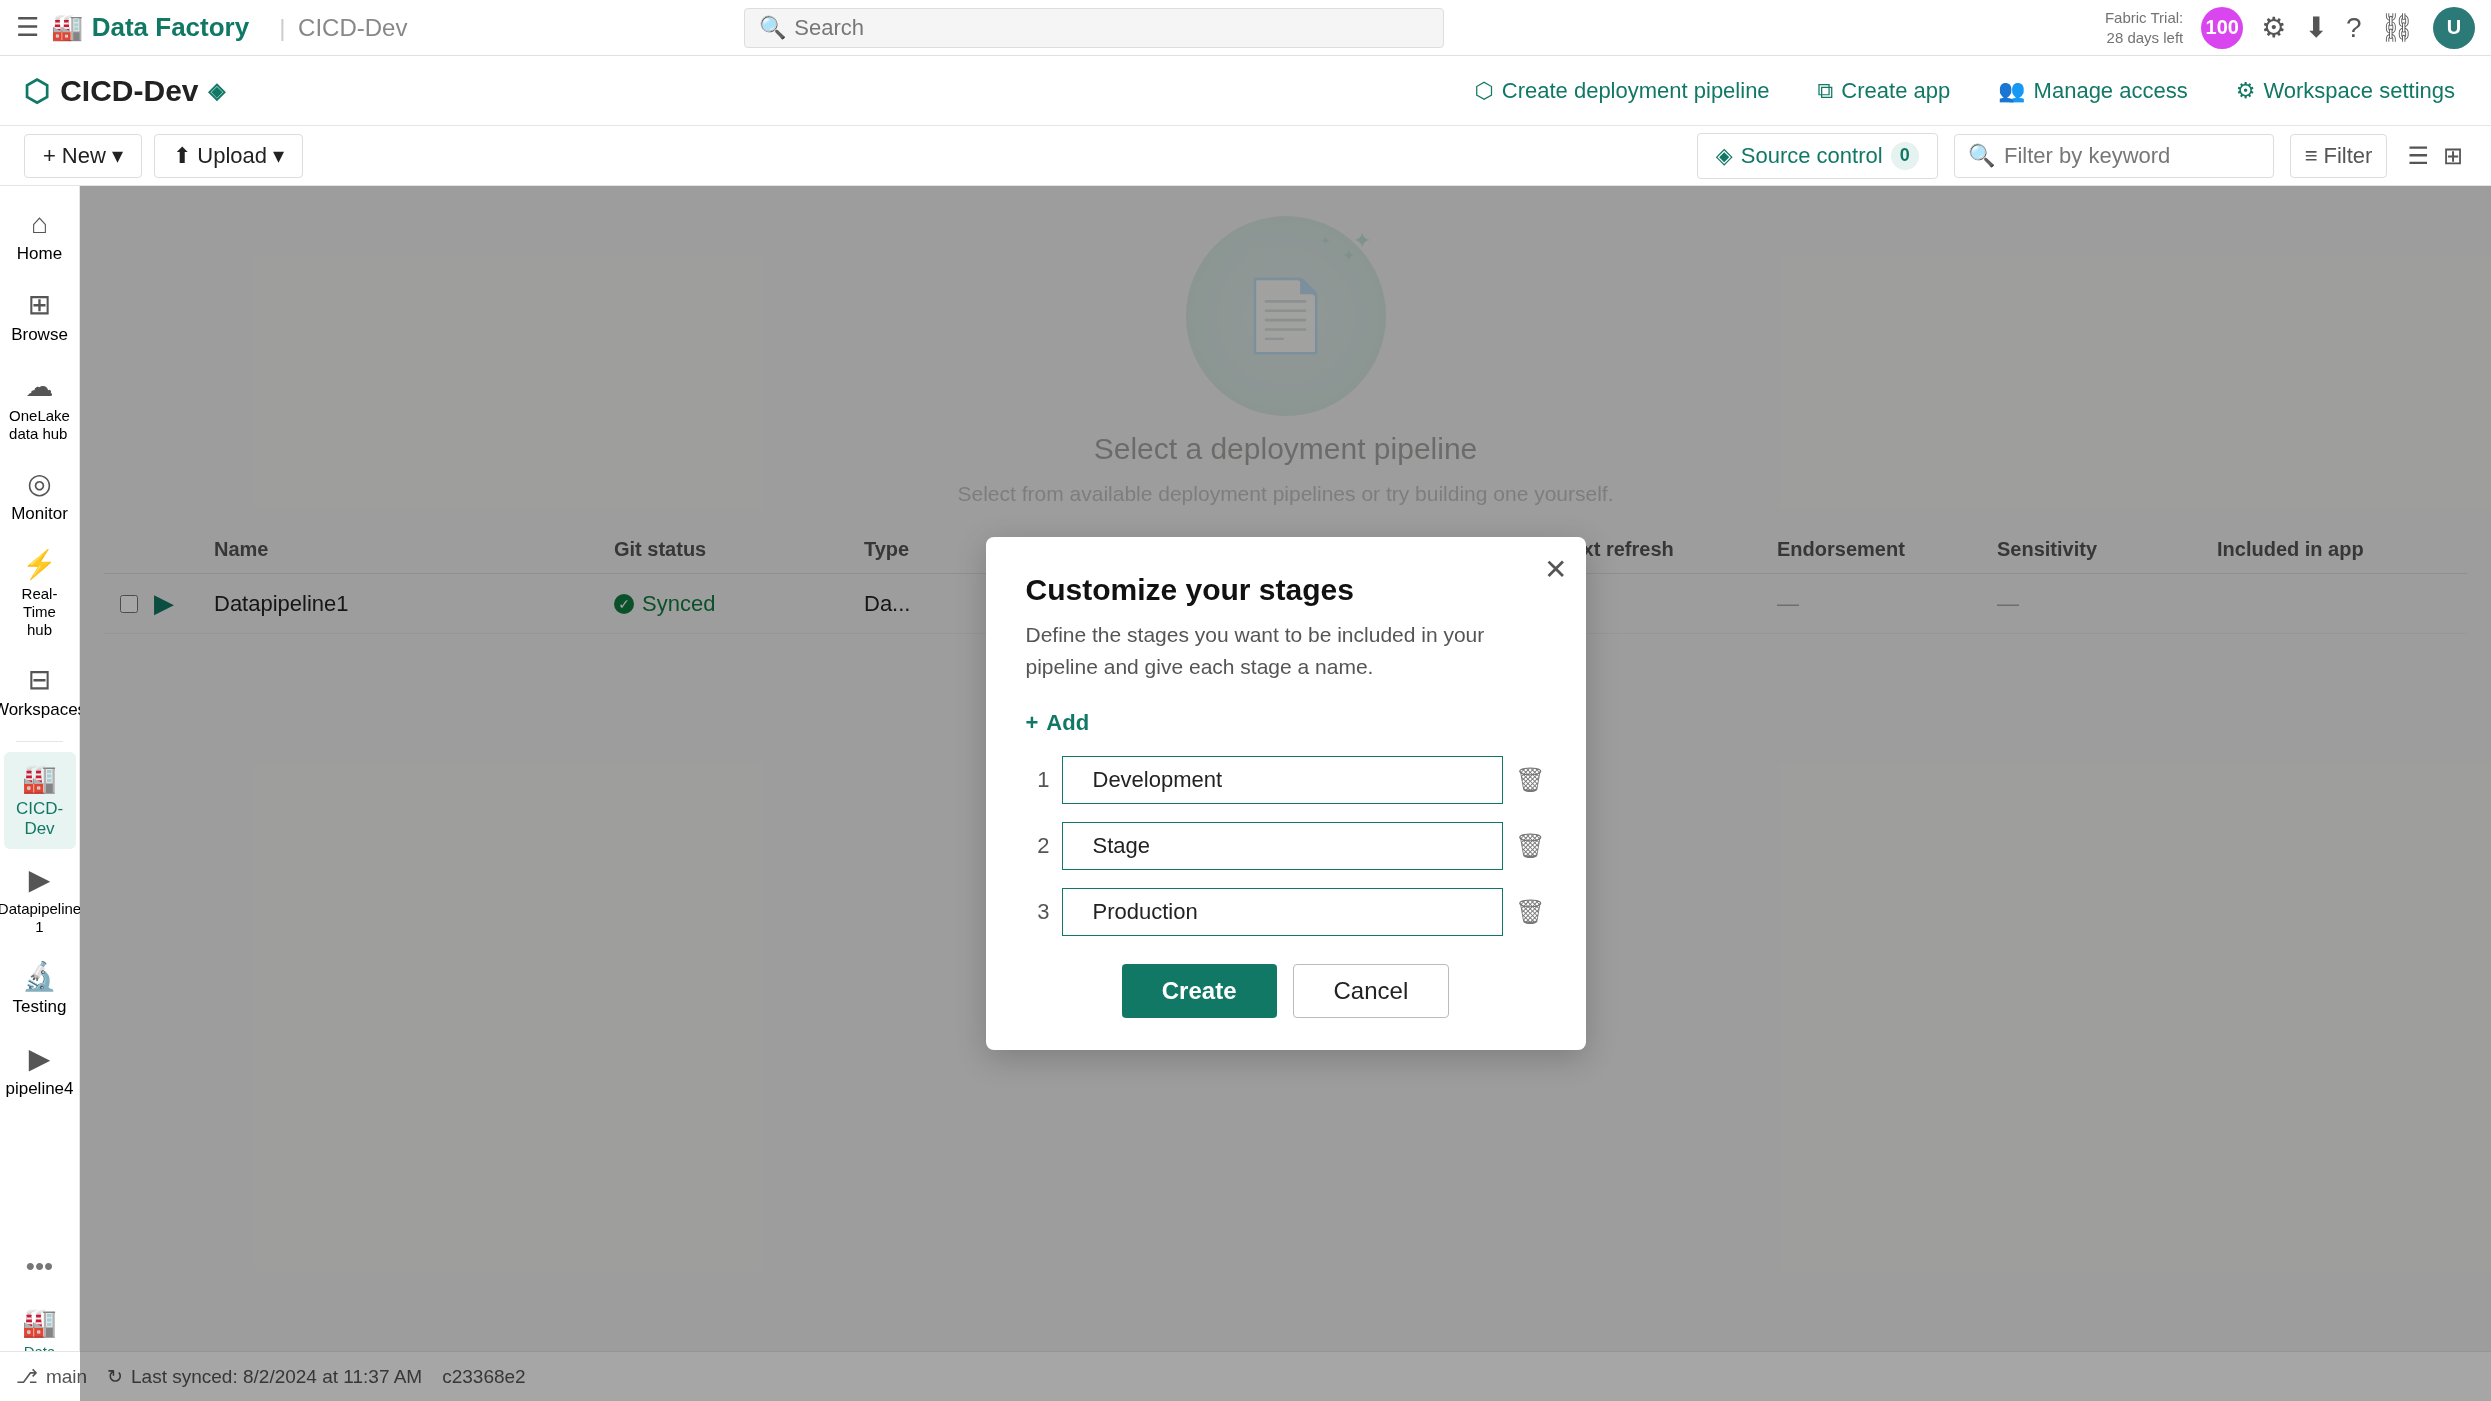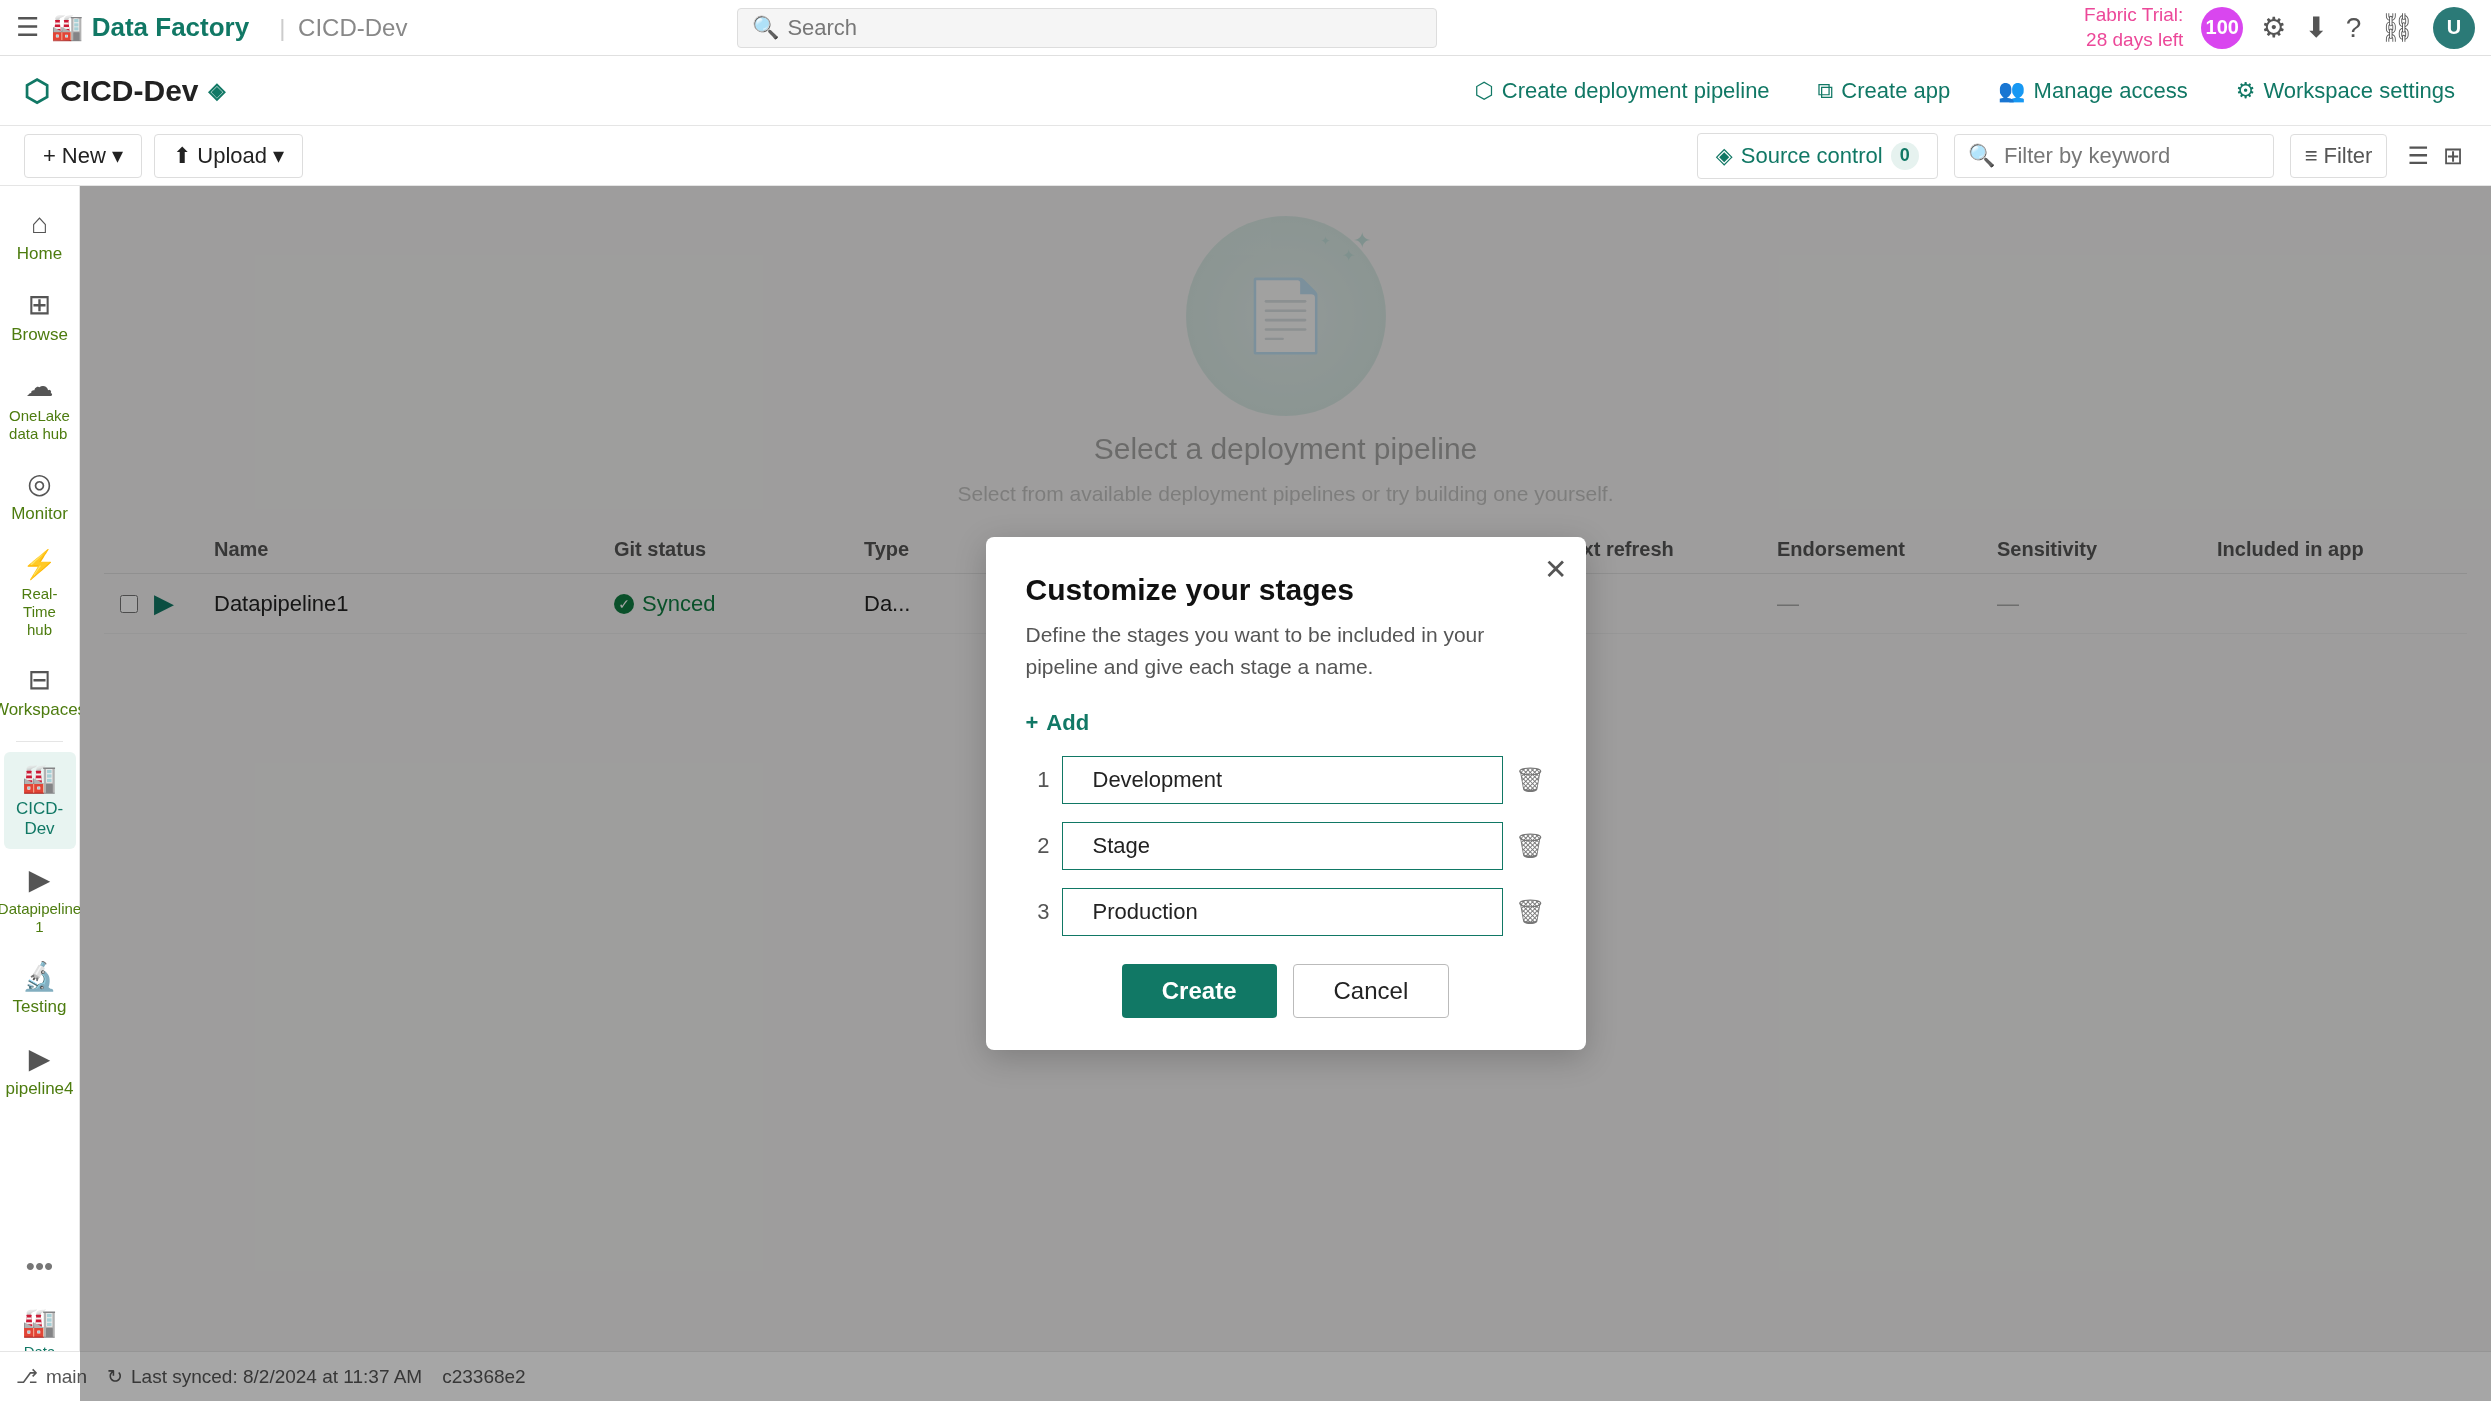--- a/index.html
+++ b/index.html
@@ -12,21 +12,21 @@
       padding: 0 16px; gap: 12px;
     }
     .top-bar-logo { display: flex; align-items: center; gap: 8px; color: #117865; font-weight: 600; font-size: 26px; }
     .top-bar-search {
       flex: 1; max-width: 700px; margin: 0 auto;
       display: flex; align-items: center; gap: 8px;
       background: #f5f5f5; border: 1px solid #ddd; border-radius: 4px;
       padding: 6px 14px; font-size: 22px; color: #777;
     }
     .top-bar-right { display: flex; align-items: center; gap: 18px; margin-left: auto; }
-    .trial-badge { font-size: 19px; color: #ec4899; text-align: right; line-height: 1.3; }
+    .trial-badge { font-size: 15px; color: #737373; text-align: right; line-height: 1.3; }
     .circle-badge {
       width: 42px; height: 42px; border-radius: 50%; background: #d946ef;
       color: #fff; font-size: 20px; font-weight: 600;
       display: flex; align-items: center; justify-content: center;
     }
     .top-icon { font-size: 28px; color: #555; cursor: pointer; }
 
     
     .ws-bar {
       display: flex; align-items: center; height: 70px;
@@ -81,21 +81,21 @@
     .view-icons { display: flex; align-items: center; gap: 6px; }
     .view-icon { font-size: 24px; color: #555; cursor: pointer; padding: 4px; }
     .sidebar-item {
       display: flex; flex-direction: column; align-items: center;
       gap: 4px; padding: 10px 8px; cursor: pointer; border-radius: 6px;
       width: 72px; text-align: center;
     }
     .sidebar-item.active { background: #e8f4f1; }
     .sidebar-icon { font-size: 28px; color: #555; }
     .sidebar-item.active .sidebar-icon { color: #117865; }
-    .sidebar-label { font-size: 17px; color: #4d7c0f; line-height: 1.2; }
+    .sidebar-label { font-size: 17px; color: #000000; line-height: 1.2; }
     .sidebar-item.active .sidebar-label { color: #117865; }
     .sidebar-divider { width: 60%; height: 1px; background: #e5e5e5; margin: 6px 0; }
     .sidebar-more { font-size: 26px; color: #777; cursor: pointer; padding: 10px; }
     .table-header {
       display: grid;
       grid-template-columns: 50px 60px 400px 250px 150px 1fr 220px 220px 220px 250px;
       align-items: center; padding: 12px 0;
       border-bottom: 1px solid #ddd; font-size: 20px; color: #555; font-weight: 600;
     }
     .table-row {

